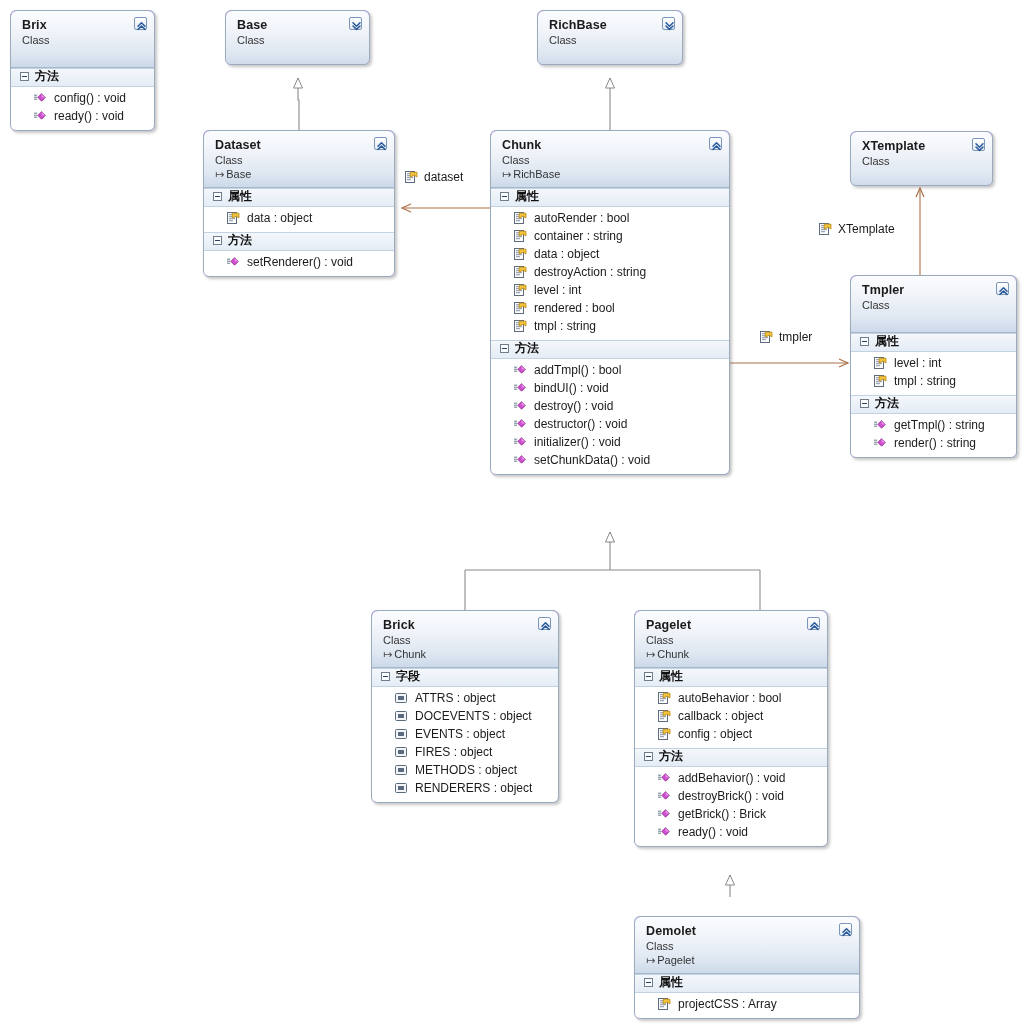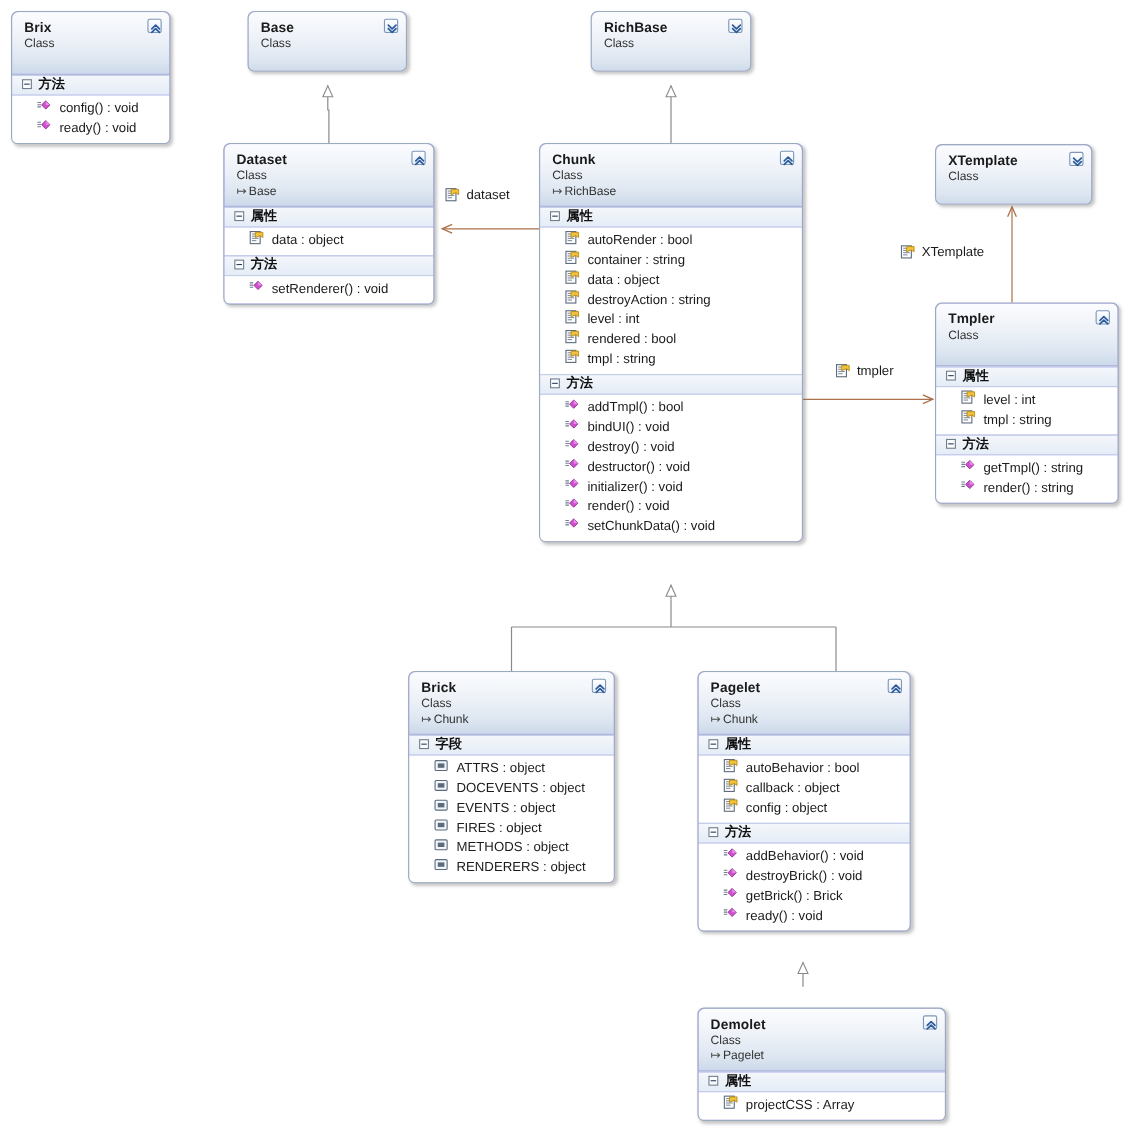--- a/index.html
+++ b/index.html
@@ -63,21 +63,21 @@
   .grp .minus{
     width:9px;height:9px;border:1px solid #6f7d8d;background:#fbfcfd;
     position:relative;flex:0 0 auto;box-sizing:border-box;
   }
   .grp .minus::before{
     content:"";position:absolute;left:1px;top:3px;width:5px;height:1px;background:#29405c;
   }
   .grp .glabel{font-size:12px;font-weight:bold;color:#111;line-height:13px;}
   .members{padding:2px 0 5px 0;background:#fff;}
   .mrow{
-    display:flex;gap:7px;
+    display:flex;align-items:center;gap:7px;
     padding:0 8px 0 22px;height:18px;
   }
   .mlabel{font-size:12px;color:#1b1b1b;line-height:18px;white-space:nowrap;}
 
   
   .ico{flex:0 0 auto;display:block;}
 
   
   .assoc-label{
     position:absolute;display:flex;align-items:center;gap:6px;
@@ -370,28 +370,20 @@
             </svg>
             <span class="mlabel">destructor() : void</span>
           </div>
           <div class="mrow">
             <svg class="ico" width="14" height="14" viewBox="0 0 14 14">
               <path d="M1,4.2 L4.2,4.2 M1,6.2 L4.2,6.2 M1,8.2 L4.2,8.2" stroke="#6f7d8d" stroke-width="1"></path>
               <path d="M8.6,2.6 L12.4,6.4 L8.6,10.2 L4.8,6.4 Z" fill="#cf4fd0" stroke="#8c2a8e" stroke-width=".8" stroke-linejoin="round"></path>
               <path d="M8.6,2.6 L12.4,6.4 L8.6,6.4 Z" fill="#e79ae8" opacity=".85"></path>
             </svg>
             <span class="mlabel">initializer() : void</span>
-          </div>
-          <div class="mrow">
-            <svg class="ico" width="14" height="14" viewBox="0 0 14 14">
-              <path d="M1,4.2 L4.2,4.2 M1,6.2 L4.2,6.2 M1,8.2 L4.2,8.2" stroke="#6f7d8d" stroke-width="1"></path>
-              <path d="M8.6,2.6 L12.4,6.4 L8.6,10.2 L4.8,6.4 Z" fill="#cf4fd0" stroke="#8c2a8e" stroke-width=".8" stroke-linejoin="round"></path>
-              <path d="M8.6,2.6 L12.4,6.4 L8.6,6.4 Z" fill="#e79ae8" opacity=".85"></path>
-            </svg>
-            <span class="mlabel">render() : void</span>
           </div>
           <div class="mrow">
             <svg class="ico" width="14" height="14" viewBox="0 0 14 14">
               <path d="M1,4.2 L4.2,4.2 M1,6.2 L4.2,6.2 M1,8.2 L4.2,8.2" stroke="#6f7d8d" stroke-width="1"></path>
               <path d="M8.6,2.6 L12.4,6.4 L8.6,10.2 L4.8,6.4 Z" fill="#cf4fd0" stroke="#8c2a8e" stroke-width=".8" stroke-linejoin="round"></path>
               <path d="M8.6,2.6 L12.4,6.4 L8.6,6.4 Z" fill="#e79ae8" opacity=".85"></path>
             </svg>
             <span class="mlabel">setChunkData() : void</span>
           </div>
         </div>

